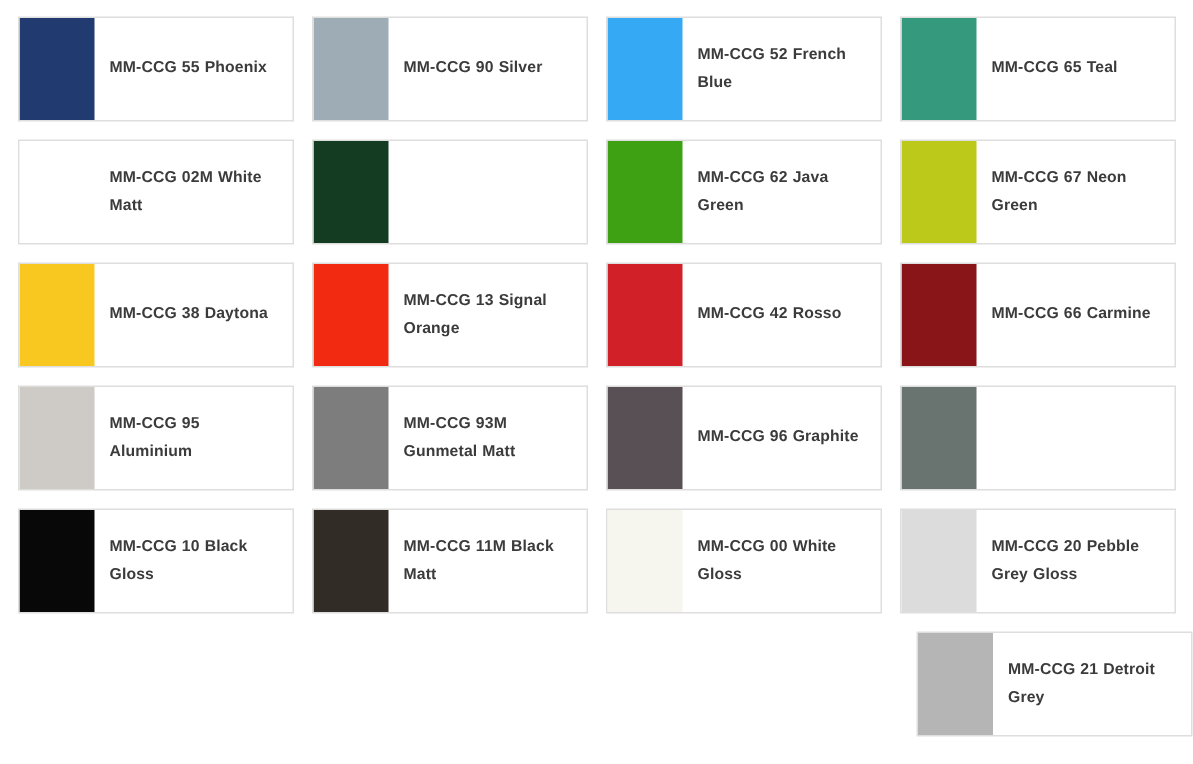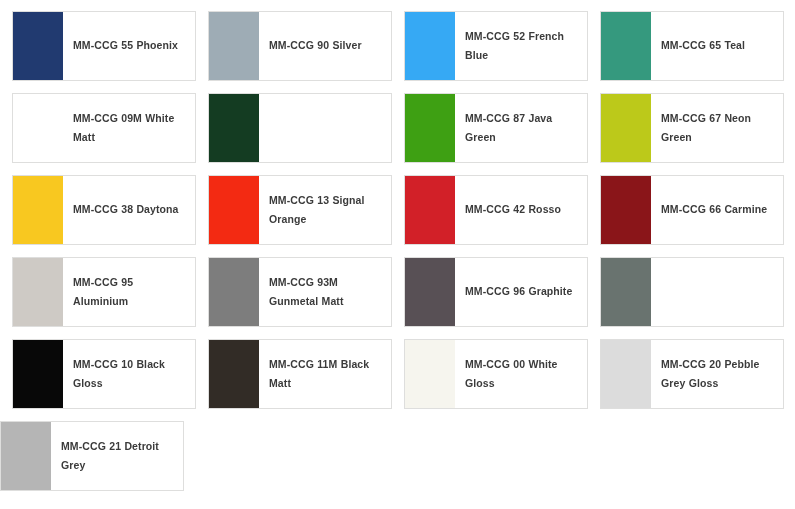--- a/index.html
+++ b/index.html
@@ -24,21 +24,21 @@
   }
 
   .swatch-row {
     display: flex;
     flex-direction: row;
     height: 82px;
     box-sizing: border-box;
   }
 
   .swatch-row.row-last {
-    justify-content: flex-start;
+    justify-content: flex-end;
   }
 
   .swatch-card {
     position: relative;
     width: 184px;
     height: 70px;
     margin: 11px 0 0 12px;
     box-sizing: border-box;
     border: 1px solid #dededd;
     background: #ffffff;
@@ -106,30 +106,30 @@
       <div class="swatch-label-wrap">
         <span class="swatch-label">MM-CCG 65 Teal</span>
       </div>
     </div>
   </div>
 
   <div class="swatch-row">
     <div class="swatch-card">
       <div class="swatch-chip" style="background-color: rgb(255, 255, 255);"></div>
       <div class="swatch-label-wrap">
-        <span class="swatch-label">MM-CCG 09M White Matt</span>
+        <span class="swatch-label">MM-CCG 02M White Matt</span>
       </div>
     </div>
     <div class="swatch-card">
       <div class="swatch-chip" style="background-color: rgb(20, 60, 34);"></div>
     </div>
     <div class="swatch-card">
       <div class="swatch-chip" style="background-color: rgb(62, 160, 19);"></div>
       <div class="swatch-label-wrap">
-        <span class="swatch-label">MM-CCG 87 Java Green</span>
+        <span class="swatch-label">MM-CCG 62 Java Green</span>
       </div>
     </div>
     <div class="swatch-card">
       <div class="swatch-chip" style="background-color: rgb(188, 201, 26);"></div>
       <div class="swatch-label-wrap">
         <span class="swatch-label">MM-CCG 67 Neon Green</span>
       </div>
     </div>
   </div>
 

